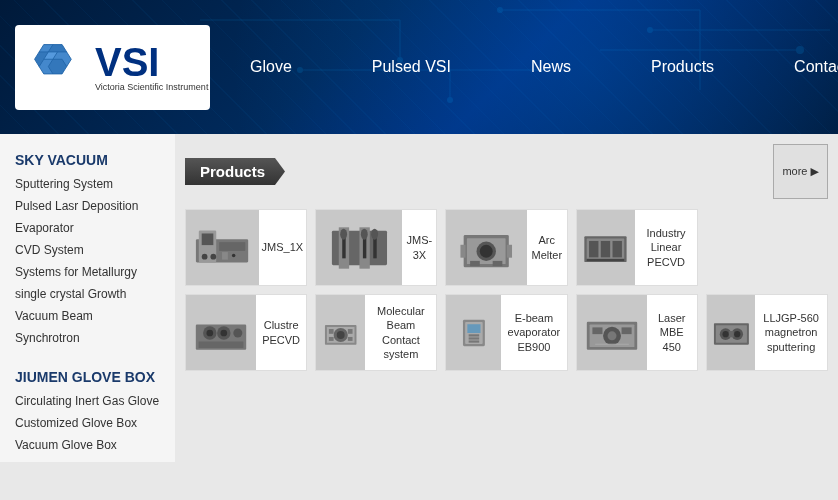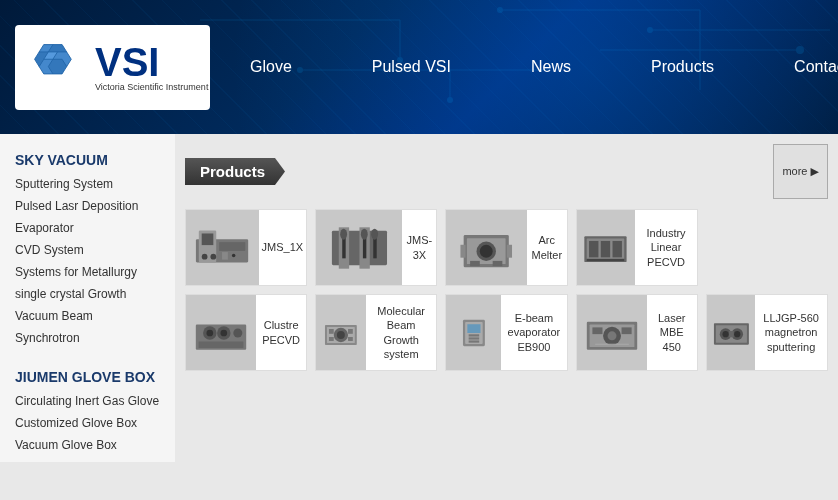--- a/index.html
+++ b/index.html
@@ -338,21 +338,21 @@
             <rect x="10" y="15" width="80" height="50" fill="#888" rx="2"></rect>
             <rect x="15" y="20" width="70" height="40" fill="#aaa" rx="1"></rect>
             <circle cx="50" cy="40" r="18" fill="#666"></circle>
             <circle cx="50" cy="40" r="10" fill="#444"></circle>
             <rect x="20" y="25" width="12" height="12" fill="#777"></rect>
             <rect x="68" y="25" width="12" height="12" fill="#777"></rect>
             <rect x="20" y="45" width="12" height="10" fill="#777"></rect>
             <rect x="68" y="45" width="12" height="10" fill="#777"></rect>
           </svg>
         </div>
-        <div class="product-name">Molecular Beam Growth system</div>
+        <div class="product-name">Molecular Beam Contact system</div>
       </div>
 
       <div class="product-card">
         <div class="product-img">
           <svg viewBox="0 0 100 70" xmlns="http://www.w3.org/2000/svg">
             <rect x="25" y="5" width="50" height="60" fill="#888" rx="3"></rect>
             <rect x="30" y="10" width="40" height="50" fill="#aaa" rx="2"></rect>
             <rect x="35" y="15" width="30" height="20" fill="#6699bb"></rect>
             <rect x="38" y="38" width="24" height="5" fill="#777"></rect>
             <rect x="38" y="45" width="24" height="5" fill="#777"></rect>

